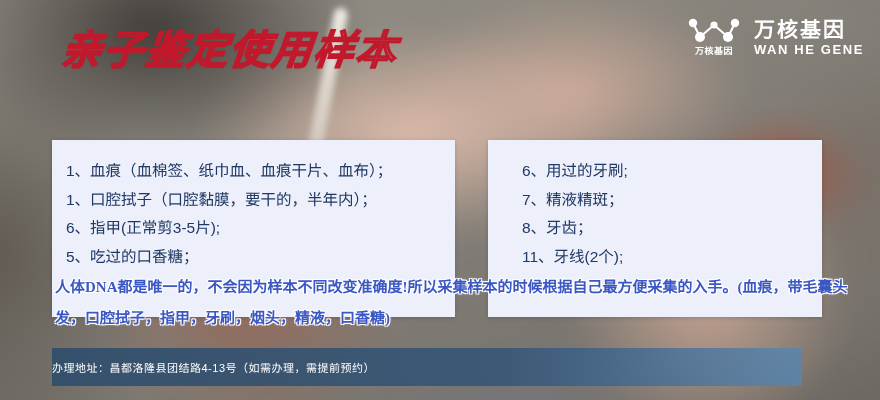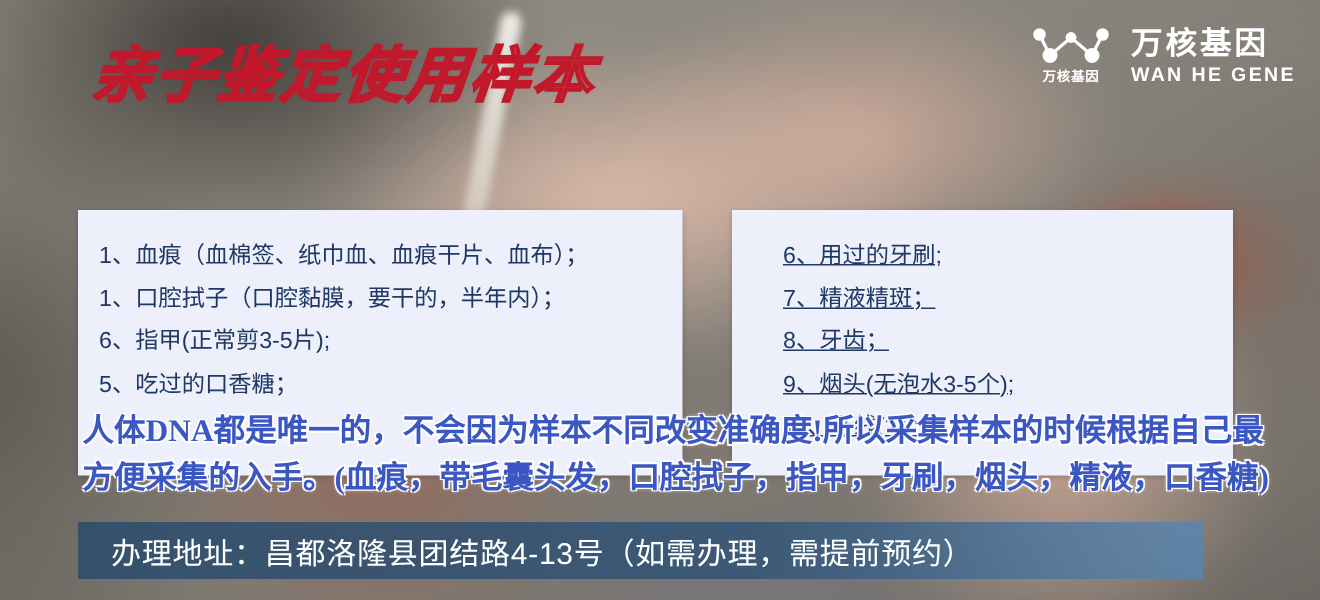--- a/index.html
+++ b/index.html
@@ -131,35 +131,35 @@
 
   .panel-list {
     margin: 0;
     padding: 0;
     list-style: none;
     color: #1f3864;
     font-size: 15.5px;
     line-height: 1;
   }
   .panel-left .panel-list  { padding: 23px 0 0 14px; }
-  .panel-right .panel-list { padding: 23px 0 0 34px; text-decoration: underline; }
+  .panel-right .panel-list { padding: 23px 0 0 34px; }
   .panel-list li {
     white-space: nowrap;
     padding-bottom: 13px;
   }
 
   
   .note {
     position: absolute;
     left: 55px;
     top: 272px;
     width: 800px;
     font-family: "Liberation Serif", "DejaVu Serif", serif;
     font-weight: 700;
-    font-size: 21px;
+    font-size: 15px;
     line-height: 31px;
     color: #3b57c4;
     text-shadow:
       -1px -1px 0 rgba(255,255,255,0.95),
        1px -1px 0 rgba(255,255,255,0.95),
       -1px  1px 0 rgba(255,255,255,0.95),
        1px  1px 0 rgba(255,255,255,0.95),
        0    0   3px rgba(255,255,255,0.75);
   }
 
@@ -169,22 +169,21 @@
     left: 52px;
     top: 348px;
     width: 750px;
     height: 38px;
     background: linear-gradient(90deg, rgba(44,76,108,0.88) 0%, rgba(50,84,118,0.85) 60%, rgba(86,134,180,0.78) 100%);
     display: flex;
     align-items: center;
   }
   .address-text {
     color: #ffffff;
-    font-size: 20px;
-    padding-left: 22px;
+    font-size: 11px;
     letter-spacing: 0.5px;
     white-space: nowrap;
   }
 </style>
 </head>
 <body>
 
 <div id="stage">
 
   <div class="bg-layer">
@@ -229,21 +228,20 @@
       <li>6、指甲(正常剪3-5片);</li>
       <li>5、吃过的口香糖；</li>
     </ul>
   </div>
 
   <div class="panel panel-right">
     <ul class="panel-list">
       <li>6、用过的牙刷;</li>
       <li>7、精液精斑；</li>
       <li>8、牙齿；</li>
-      <li>9、烟头(无泡水3-5个);</li>
       <li>11、牙线(2个);</li>
     </ul>
   </div>
 
   <div class="note">人体DNA都是唯一的，不会因为样本不同改变准确度!所以采集样本的时候根据自己最方便采集的入手。(血痕，带毛囊头发，口腔拭子，指甲，牙刷，烟头，精液，口香糖)</div>
 
   <div class="address-bar">
     <span class="address-text">办理地址：昌都洛隆县团结路4-13号（如需办理，需提前预约）</span>
   </div>
 

